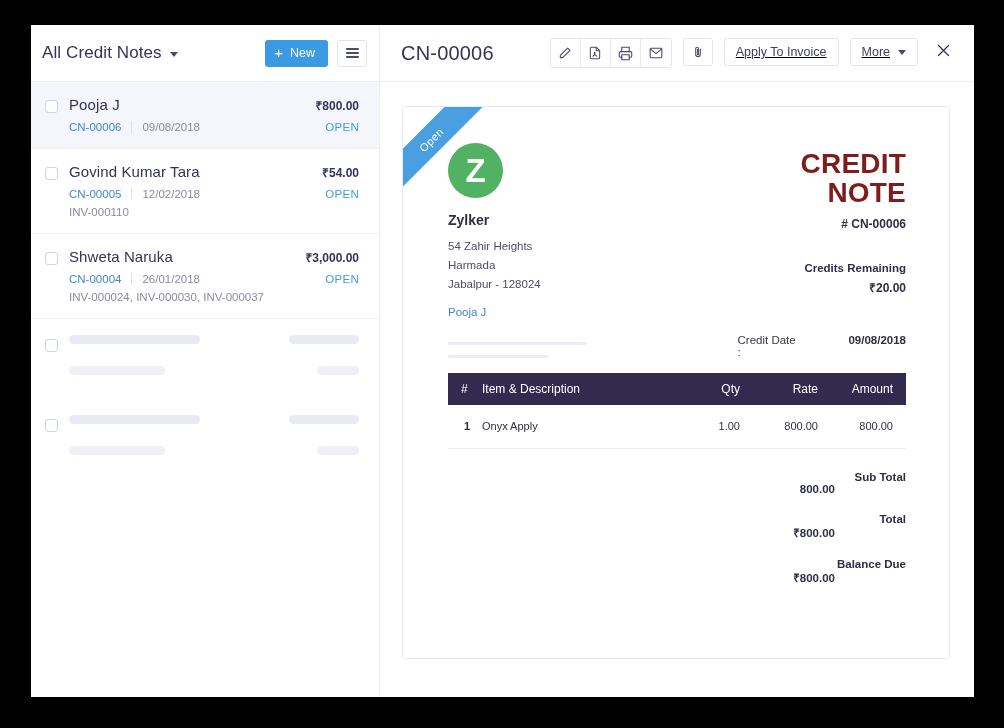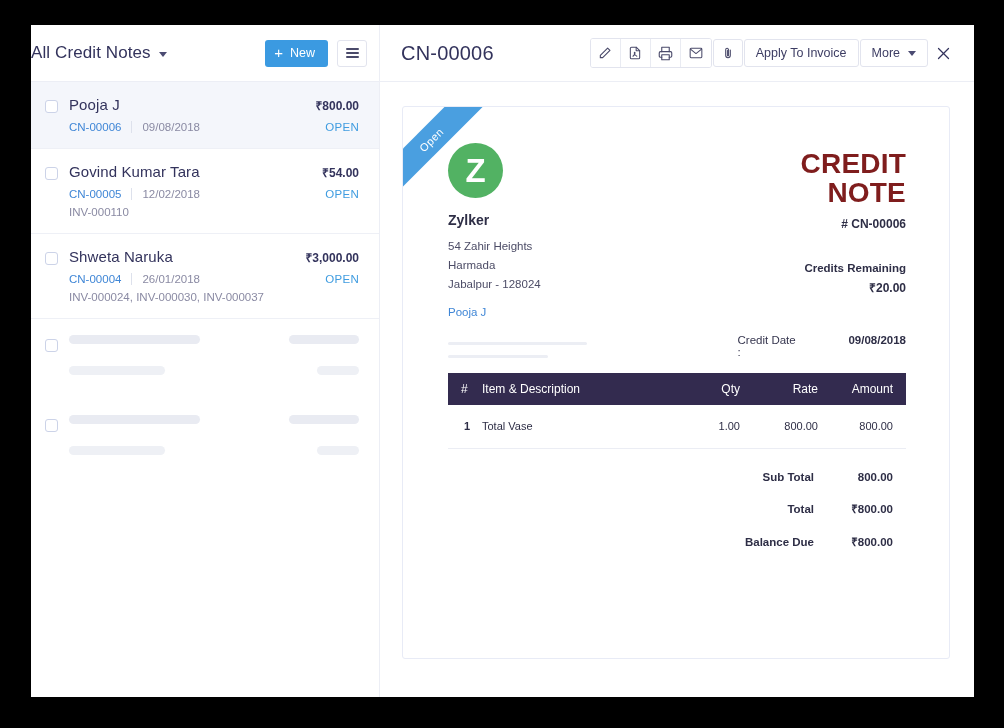--- a/index.html
+++ b/index.html
@@ -28,20 +28,21 @@
     flex-shrink: 0;
     background: #ffffff;
     border-bottom: 1px solid #eceef5;
   }
 
   .topbar-left {
     width: 349px;
     flex-shrink: 0;
     display: flex;
     align-items: center;
+    padding-left: 11px;
     border-right: 1px solid #eceef5;
     height: 100%;
   }
 
   .list-title {
     font-size: 17px;
     color: #33335c;
     font-weight: 400;
     letter-spacing: .1px;
   }
@@ -106,22 +107,22 @@
   }
   .doc-number-title {
     font-size: 20px;
     color: #33335c;
     font-weight: 400;
     letter-spacing: .2px;
   }
   .toolbar {
     margin-left: auto;
     display: flex;
-    align-items: center;
-    gap: 1px;
+    gap: 11px;
+    text-decoration: underline;
   }
   .icon-group {
     display: flex;
     border: 1px solid #e2e4ee;
     border-radius: 3px;
     overflow: hidden;
     background: #fff;
   }
   .icon-btn {
     width: 30px; height: 28px;
@@ -409,20 +410,21 @@
   .items-table tbody td.c-idx { padding-left: 16px; font-weight: 700; }
   .items-table tbody td.c-qty, .items-table tbody td.c-rate, .items-table tbody td.c-amt { text-align: right; }
   .items-table tbody td.c-amt { padding-right: 13px; }
 
   
   .totals { margin-top: 22px; display: flex; flex-direction: column; align-items: flex-end; }
   .tot-row {
     display: flex;
     align-items: baseline;
     margin-bottom: 18px;
+    flex-direction: column;
   }
   .tot-label {
     font-size: 11.5px;
     font-weight: 700;
     color: #2e2e46;
     text-align: right;
     width: 150px;
   }
   .tot-value {
     font-size: 11.5px;
@@ -650,21 +652,21 @@
               <th class="c-idx">#</th>
               <th class="c-item">Item &amp; Description</th>
               <th class="c-qty">Qty</th>
               <th class="c-rate">Rate</th>
               <th class="c-amt">Amount</th>
             </tr>
           </thead>
           <tbody>
             <tr>
               <td class="c-idx">1</td>
-              <td class="c-item">Total Vase</td>
+              <td class="c-item">Onyx Apply</td>
               <td class="c-qty">1.00</td>
               <td class="c-rate">800.00</td>
               <td class="c-amt">800.00</td>
             </tr>
           </tbody>
         </table>
 
         <div class="totals">
           <div class="tot-row">
             <span class="tot-label">Sub Total</span>

